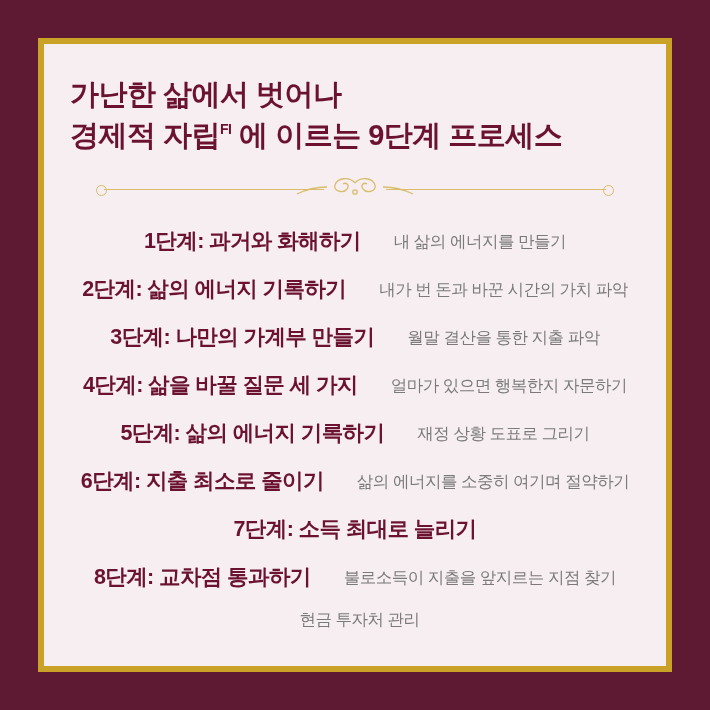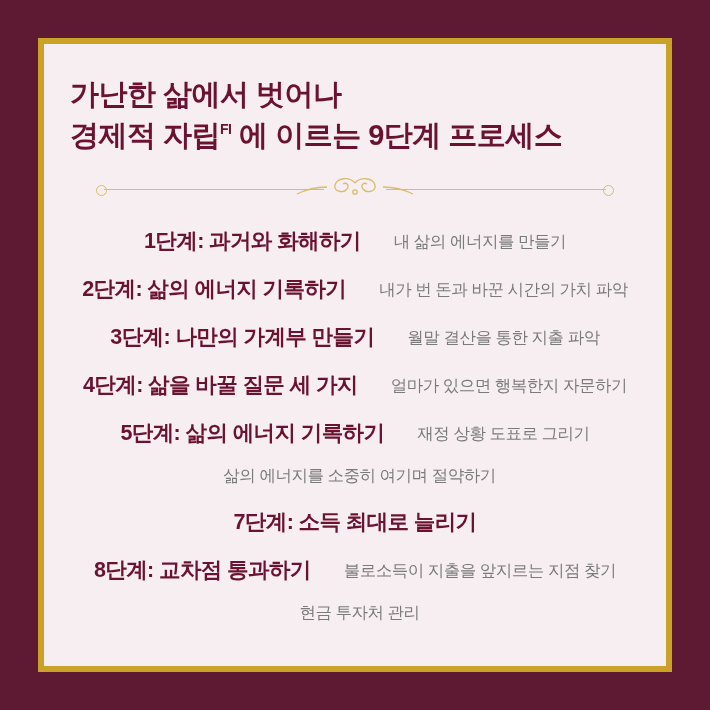--- a/index.html
+++ b/index.html
@@ -168,20 +168,21 @@
           </div>
           <div class="step-row">
             <span class="step-main">4단계: 삶을 바꿀 질문 세 가지</span>
             <span class="step-desc">얼마가 있으면 행복한지 자문하기</span>
           </div>
           <div class="step-row">
             <span class="step-main">5단계: 삶의 에너지 기록하기</span>
             <span class="step-desc">재정 상황 도표로 그리기</span>
           </div>
           <div class="step-row">
+            <span class="step-main">6단계: 지출 최소로 줄이기</span>
             <span class="step-desc">삶의 에너지를 소중히 여기며 절약하기</span>
           </div>
           <div class="step-row">
             <span class="step-main">7단계: 소득 최대로 늘리기</span>
           </div>
           <div class="step-row">
             <span class="step-main">8단계: 교차점 통과하기</span>
             <span class="step-desc">불로소득이 지출을 앞지르는 지점 찾기</span>
           </div>
           <div class="step-row">

